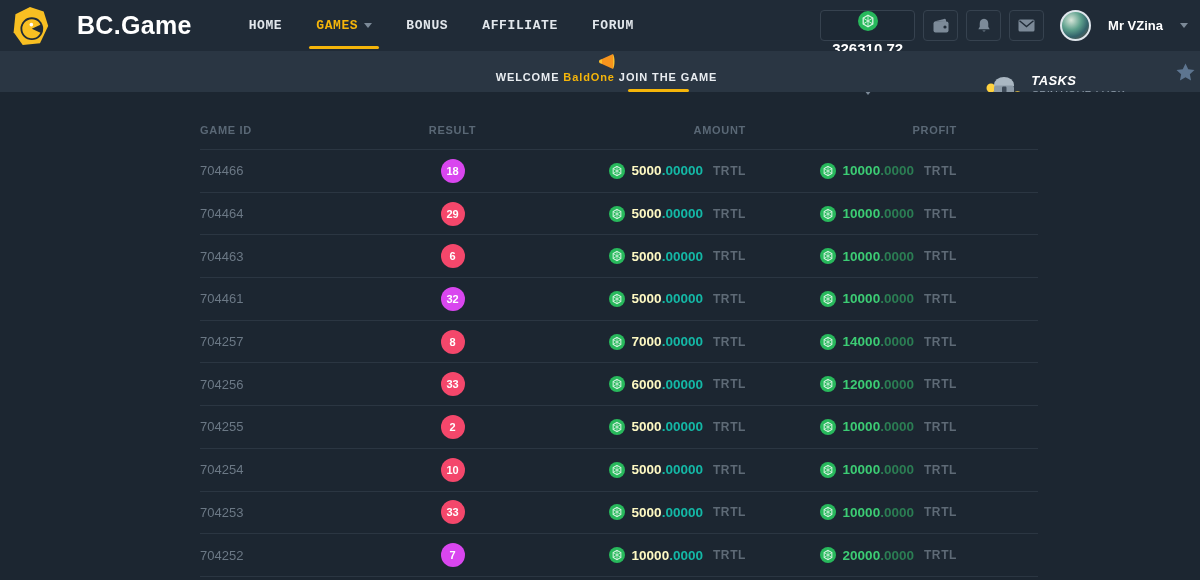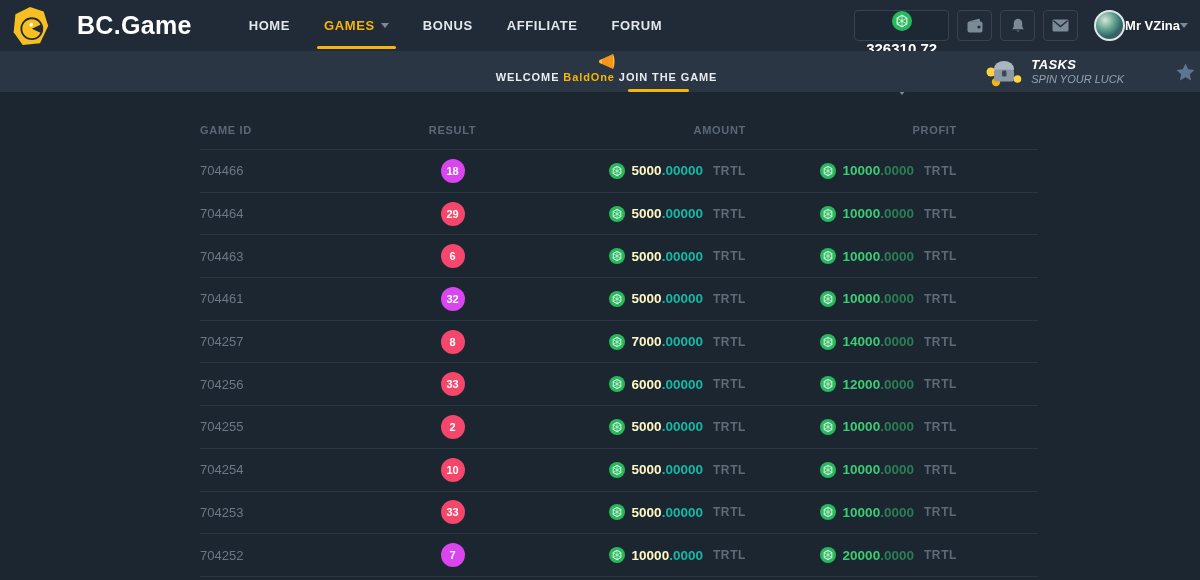--- a/index.html
+++ b/index.html
@@ -14,21 +14,21 @@
   .topbar {
     height:51px; background:#202b37;
     display:flex; align-items:center; position:relative;
   }
   .logo { width:40px; height:40px; margin-left:10px; flex:none; }
   .brand { color:#ffffff; font-size:25px; font-weight:bold; margin-left:27px; letter-spacing:0.3px; }
   .nav { display:flex; list-style:none; margin-left:40px; height:51px; }
   .nav-item {
     display:flex; align-items:center; gap:6px; height:51px;
     padding:0 17px; color:#e2e7ec; font-size:13px; font-weight:bold;
-    letter-spacing:0.6px; cursor:pointer; position:relative;
+    letter-spacing:0.6px; cursor:pointer; position:relative;font-family:Liberation Mono, monospace;
   }
   .nav-item.active { color:#f5b50a; }
   .nav-item.active .underline {
     position:absolute; left:10px; right:10px; bottom:2px; height:3px;
     background:#f5b50a; border-radius:2px;
   }
   .caret {
     width:0; height:0; display:inline-block;
     border-left:4px solid transparent; border-right:4px solid transparent;
     border-top:5px solid #7c8a98;
@@ -39,40 +39,40 @@
     border:1px solid #36424f; border-radius:4px; padding:0 11px;
     background:#1d2834; cursor:pointer;flex-direction:column;
   }
   .balance-value { color:#ffffff; font-size:15px; font-weight:bold; }
   .balance-cur { color:#8795a3; font-size:13px; font-weight:bold; letter-spacing:0.5px; }
   .icon-btn {
     width:35px; height:31px; border:1px solid #36424f; border-radius:4px;
     display:flex; align-items:center; justify-content:center;
     margin-left:8px; cursor:pointer; background:#212c38;
   }
-  .user { display:flex; align-items:center; gap:0; margin-left:16px; cursor:pointer; }
+  .user { display:flex; align-items:center; gap:17px; margin-left:16px; cursor:pointer; }
   .avatar {
     width:31px; height:31px; border-radius:50%;
     border:2px solid #dfe6ec;
     background: radial-gradient(circle at 34% 30%, #d8e6da 0%, #5da08c 38%, #33636b 64%, #6e523c 100%);
   }
   .user-name { color:#ffffff; font-size:13px; font-weight:bold; }
 
   
   .welcomebar {
     height:41px; background:#2a3643; position:relative;
     display:flex; align-items:center; overflow:hidden;flex-direction:column;
   }
   .megaphone { margin-left:13px; flex:none; }
   .welcome-text {
     margin-left:13px; font-size:11px; font-weight:bold;
     color:#e9edf1; letter-spacing:0.9px;
   }
   .welcome-user { color:#f5b50a; }
-  .tasks { position:absolute; right:76px; top:0; height:41px; display:flex; align-items:center; gap:9px; cursor:pointer; }
+  .tasks { position:absolute; right:76px; top:16px; height:41px; display:flex; align-items:center; gap:9px; cursor:pointer; }
   .tasks-texts { display:flex; flex-direction:column; line-height:1.15; }
   .tasks-title { color:#ffffff; font-size:13px; font-weight:bold; font-style:italic; letter-spacing:0.4px; }
   .tasks-sub { color:#94a2b0; font-size:11px; font-style:italic; }
   .edge-fair { position:absolute; left:1176px; top:0; height:41px; display:flex; align-items:center; gap:7px; cursor:pointer; }
   .tab-indicator {
     position:absolute; left:628px; bottom:0; width:61px; height:3px;
     background:#f5b50a; border-radius:2px;
   }
 
   

